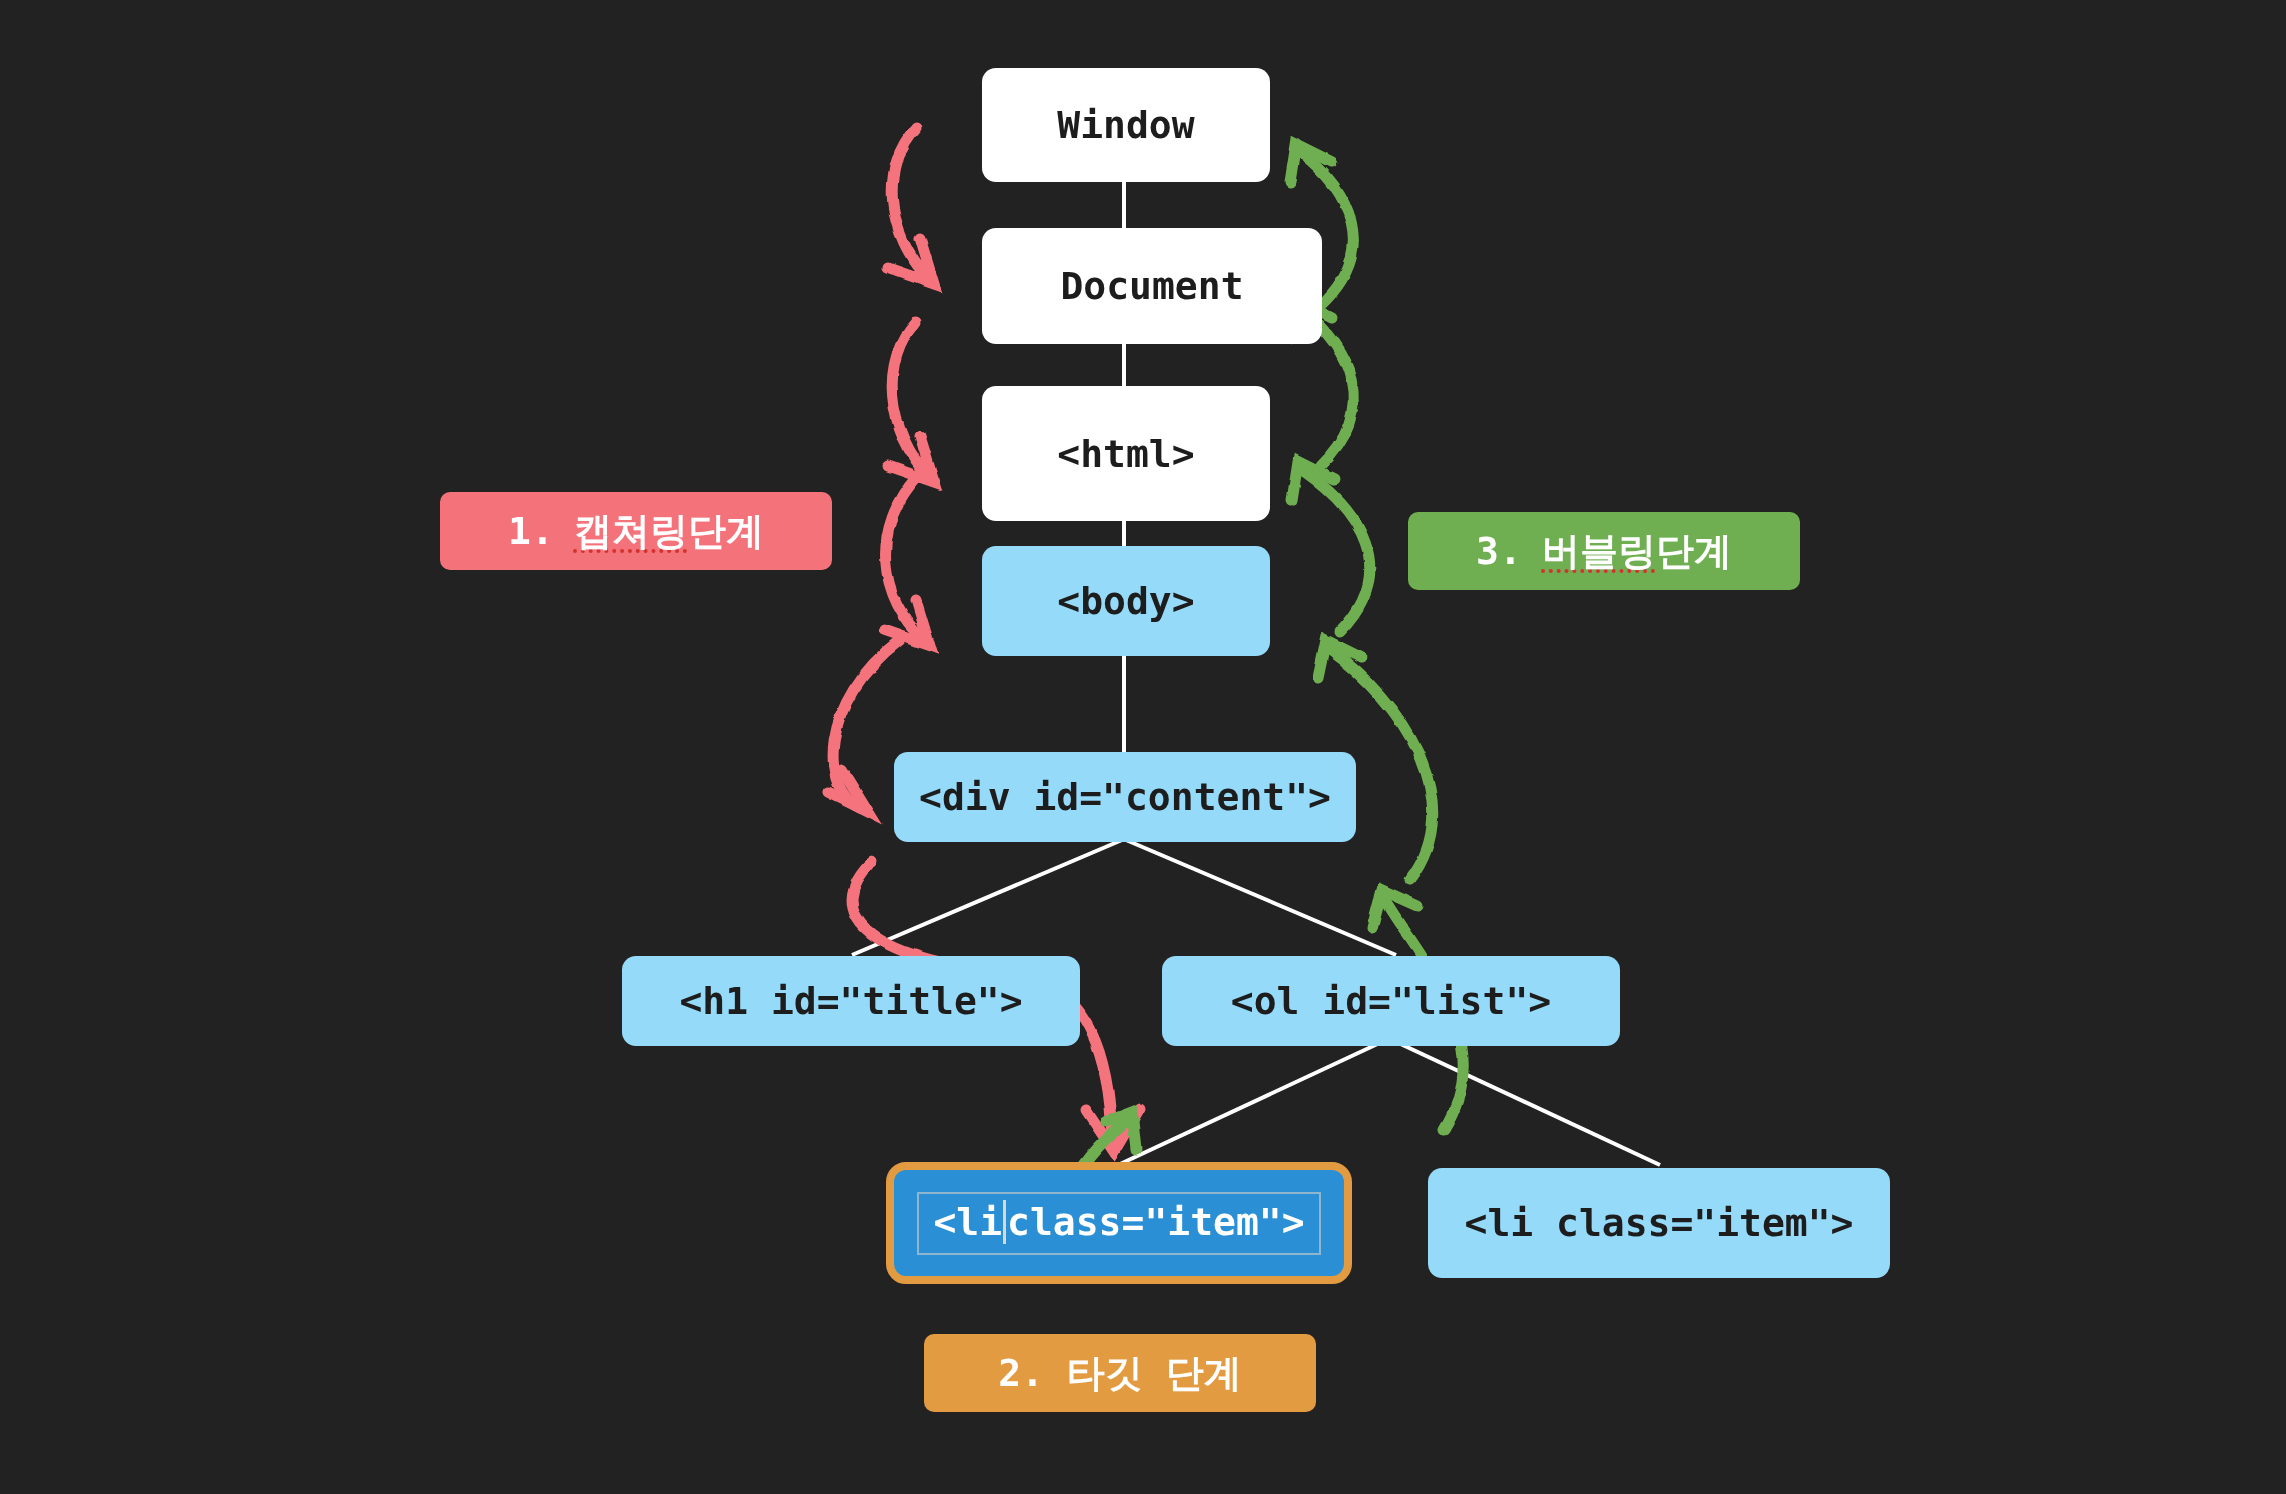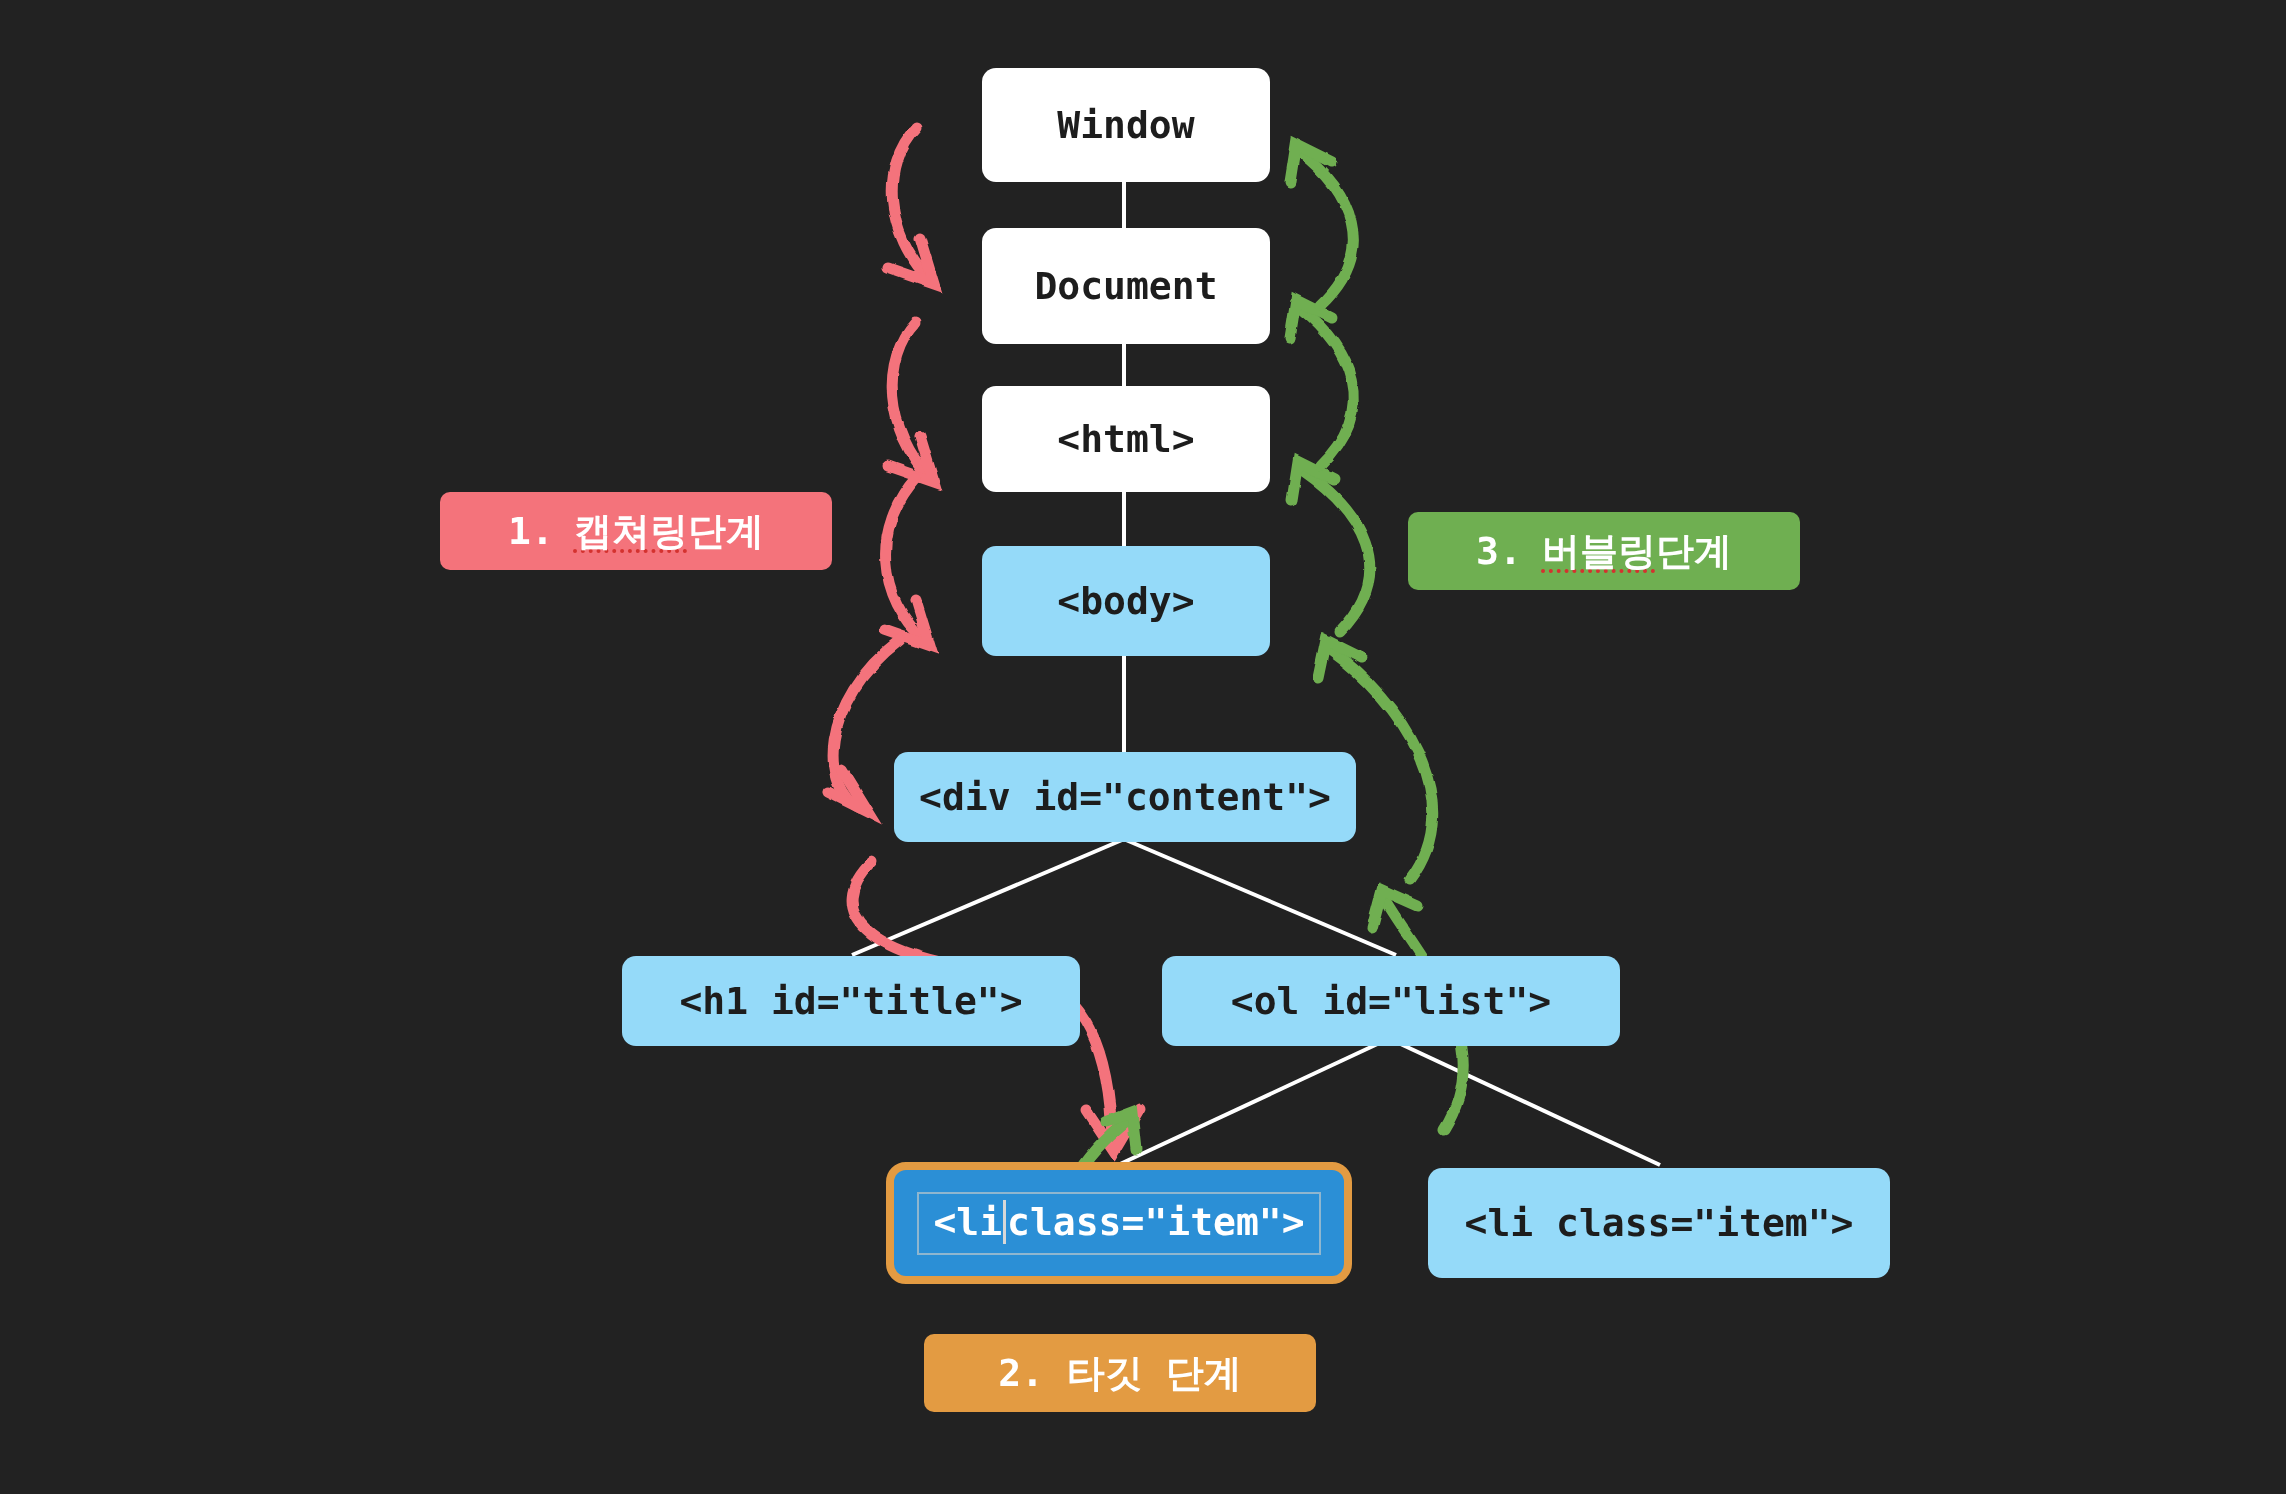--- a/index.html
+++ b/index.html
@@ -156,25 +156,25 @@
 
       <path d="M 1320,306 C 1380,250 1350,190 1300,152"></path>
       <path d="M 1290,182 L 1296,144 L 1332,162"></path>
     </g>
   </svg>
 
   <div class="node node-white" style="left:982px; top:68px; width:288px; height:114px;">
     <span>Window</span>
   </div>
 
-  <div class="node node-white" style="left:982px; top:228px; width:288px; height:116px;">
+  <div class="node node-white" style="left:982px; top:228px; width:340px; height:116px;">
     <span>Document</span>
   </div>
 
-  <div class="node node-white" style="left:982px; top:386px; width:288px; height:106px;">
+  <div class="node node-white" style="left:982px; top:386px; width:288px; height:135px;">
     <span>&lt;html&gt;</span>
   </div>
 
   <div class="node node-blue" style="left:982px; top:546px; width:288px; height:110px;align-items:center;">
     <span>&lt;body&gt;</span>
   </div>
 
   <div class="node node-blue" style="left:894px; top:752px; width:462px; height:90px;">
     <span>&lt;div id="content"&gt;</span>
   </div>

